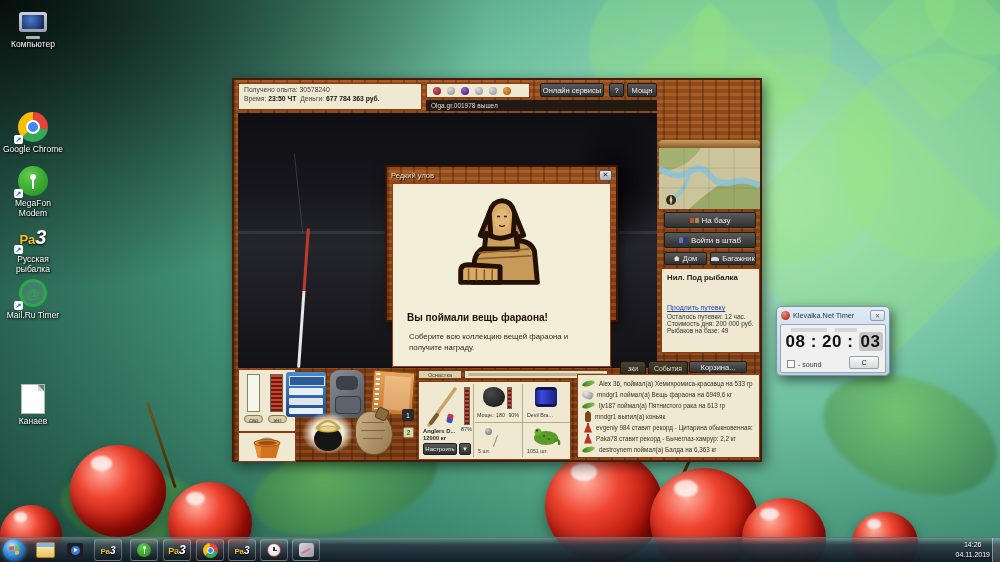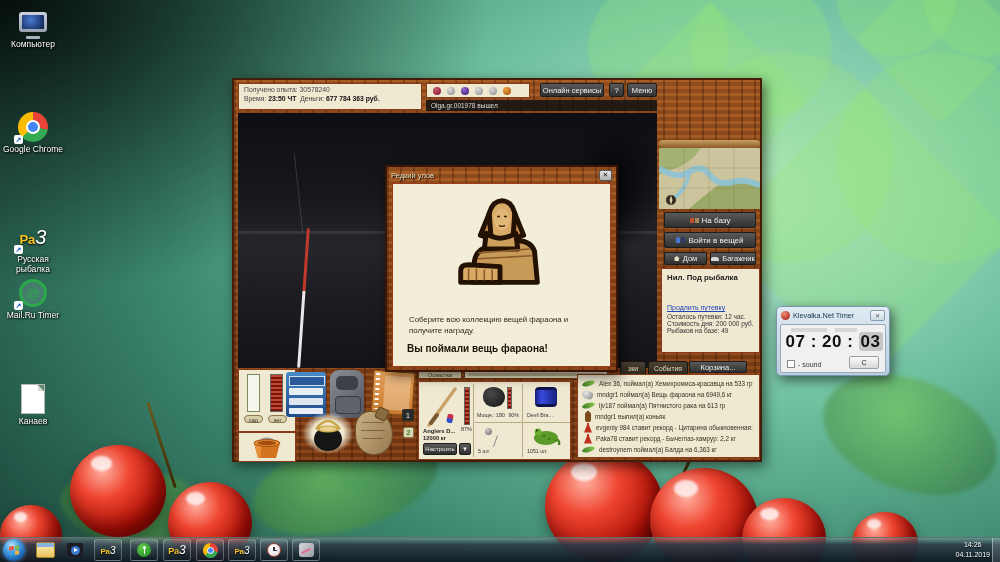--- a/index.html
+++ b/index.html
@@ -46,21 +46,21 @@
   .ev-drink::before{content:"";position:absolute;top:-3px;left:2px;width:2px;height:3px;background:#55330e;}
   .ev-record{width:8px;height:10px;background:#c03020;flex:none;margin-left:2px;
     clip-path:polygon(50% 0%,63% 8%,63% 26%,100% 100%,0% 100%,37% 26%,37% 8%);}
   
   #taskbar{position:absolute;left:0;bottom:0;width:1000px;height:25px;
     background:linear-gradient(180deg, rgba(140,160,170,.40) 0%, rgba(45,60,72,.92) 28%, rgba(14,24,34,.95) 100%);
     border-top:1px solid rgba(255,255,255,.35);box-sizing:border-box;}
   .tbtn{position:absolute;top:1px;width:28px;height:22px;border:1px solid rgba(255,255,255,.28);border-radius:3px;
     background:linear-gradient(rgba(255,255,255,.16),rgba(255,255,255,.04) 50%,rgba(0,0,0,.12));
     display:flex;align-items:center;justify-content:center;box-sizing:border-box;}
-  .rf3{font-weight:normal;font-size:10px;color:#fff;text-shadow:0 1px 2px #000;font-style:italic;}
+  .rf3{font-weight:bold;font-size:10px;color:#fff;text-shadow:0 1px 2px #000;font-style:italic;}
   .rf3 b{color:#f5c225;font-size:8px;font-style:normal;}
   .trayicon{display:inline-flex;align-items:center;justify-content:center;}
   
   .winshadow{box-shadow:3px 4px 12px rgba(0,0,0,.55);}
   .link{color:#2244bb;text-decoration:underline;font-size:7px;}
   .tab{background:linear-gradient(#4a4234,#2e2920);color:#e8ddb8;border:1px solid #1a1610;border-bottom:none;
     border-radius:3px 3px 0 0;font-size:6.8px;display:flex;align-items:center;justify-content:center;padding:0 4px;box-sizing:border-box;}
 </style>
 </head>
 <body>
@@ -97,20 +97,30 @@
   <div class="dicon" style="top:110px;">
     <div class="dicon-img">
       <div style="width:30px;height:30px;border-radius:50%;background:conic-gradient(#e84335 0 100deg,#34a853 100deg 225deg,#fbbc05 225deg 360deg);position:relative;">
         <div style="position:absolute;left:8px;top:8px;width:14px;height:14px;border-radius:50%;background:#4285f4;border:2px solid #fff;box-sizing:border-box;"></div>
       </div>
       <div class="shortcut">↗</div>
     </div>
     <div class="dicon-label">Google Chrome</div>
   </div>
 
+  <div class="dicon" style="top:164px;">
+    <div class="dicon-img">
+      <div style="width:30px;height:30px;border-radius:50%;background:radial-gradient(circle at 35% 30%,#5ecb4a,#1f8a1f);position:relative;">
+        <div style="position:absolute;left:12px;top:8px;width:6px;height:6px;border-radius:50%;background:#fff;"></div>
+        <div style="position:absolute;left:14px;top:14px;width:2px;height:9px;background:#fff;"></div>
+      </div>
+      <div class="shortcut">↗</div>
+    </div>
+    <div class="dicon-label">MegaFon Modem</div>
+  </div>
 
   <div class="dicon" style="top:220px;">
     <div class="dicon-img">
       <span class="rf3" style="font-size:20px;"><b style="font-size:13px;">Ра</b>3</span>
       <div class="shortcut">↗</div>
     </div>
     <div class="dicon-label">Русская рыбалка</div>
   </div>
 
   <div class="dicon" style="top:276px;">
@@ -156,21 +166,21 @@
       <div style="width:8px;height:8px;border-radius:50%;background:radial-gradient(circle at 35% 30%,#f0a040,#a05010);"></div>
     </div>
 
     <div class="abs dkbtn" style="left:306px;top:3px;width:64px;height:14px;">
       <span>Онлайн сервисы</span>
     </div>
     <div class="abs dkbtn" style="left:375px;top:3px;width:15px;height:14px;">
       <span>?</span>
     </div>
     <div class="abs dkbtn" style="left:393px;top:3px;width:30px;height:14px;">
-      <span>Меню</span>
+      <span>Мощн</span>
     </div>
 
     <div class="abs" style="left:192px;top:20px;width:231px;height:11px;background:rgba(18,18,18,.88);display:flex;align-items:center;padding-left:5px;box-sizing:border-box;">
       <span style="font-size:6.5px;color:#ddd;">Olga.gr.001978 вышел</span>
     </div>
 
     <div class="abs" style="left:4px;top:33px;width:419px;height:255px;overflow:hidden;
       background:linear-gradient(180deg,#0e0e13 0%,#16161c 30%,#25252c 52%,#1d1d23 70%,#121217 100%);">
       <div style="position:absolute;left:0;top:118px;width:419px;height:3px;background:rgba(140,140,150,.18);"></div>
       <div style="position:absolute;left:330px;top:0px;width:95px;height:140px;background:radial-gradient(closest-side,#08080b,rgba(0,0,0,0));"></div>
@@ -208,21 +218,21 @@
         <i style="width:4px;height:5px;background:#c05030;display:inline-block;"></i>
           <i style="width:4px;height:5px;background:#a88a5a;display:inline-block;"></i>
       </span>
       <span>На базу</span>
     </div>
     <div class="abs dkbtn" style="left:430px;top:152px;width:92px;height:16px;font-size:8px;">
       <span style="display:inline-flex;gap:1px;">
         <i style="width:4px;height:6px;background:#4a7ad0;border-radius:2px 2px 0 0;display:inline-block;"></i>
           <i style="width:4px;height:6px;background:#2a3a6a;border-radius:2px 2px 0 0;display:inline-block;"></i>
       </span>
-      <span>Войти в вещей</span>
+      <span>Войти в штаб</span>
     </div>
     <div class="abs dkbtn" style="left:430px;top:172px;width:43px;height:13px;">
       <span style="width:6px;height:5px;background:#e8e0c8;clip-path:polygon(50% 0,100% 45%,85% 45%,85% 100%,15% 100%,15% 45%,0 45%);"></span>
       <span>Дом</span>
     </div>
     <div class="abs dkbtn" style="left:476px;top:172px;width:46px;height:13px;">
       <span style="width:8px;height:4px;background:#d8d8d8;border-radius:2px 3px 0 0;"></span>
       <span>Багажник</span>
     </div>
 
@@ -389,21 +399,21 @@
         <span class="ev-record"></span>
         <span class="ev-txt">Paka78 ставит рекорд - Бычеглаз-хамрур: 2,2 кг</span>
       </div>
       <div class="ev-row">
         <span class="ev-lure"></span>
         <span class="ev-txt">destroynem поймал(а) Балда на 6,363 кг</span>
       </div>
     </div>
   </div>
 
-  <div class="abs wood winshadow" style="left:385px;top:165px;width:233px;height:207px;border:2px solid #3a1505;box-sizing:border-box;z-index:5;">
+  <div class="abs wood winshadow" style="left:385px;top:165px;width:233px;height:157px;border:2px solid #3a1505;box-sizing:border-box;z-index:5;">
     <div style="height:14px;display:flex;align-items:center;justify-content:space-between;padding:1px 4px;">
       <span style="font-size:7.5px;color:#f0e2c0;text-shadow:1px 1px 1px #000;">Редкий улов</span>
       <span style="width:13px;height:11px;background:linear-gradient(#e8e8e8,#b0b0b0);border:1px solid #555;border-radius:2px;font-size:7px;color:#222;display:flex;align-items:center;justify-content:center;box-sizing:border-box;">✕</span>
     </div>
     <div style="position:absolute;left:5px;top:16px;width:219px;height:184px;background:#f2eed8;border:1px solid #a03a1a;box-sizing:border-box;text-align:center;">
       <svg width="118" height="112" viewBox="0 0 120 110" style="margin-top:6px;">
         <g stroke="#231204" stroke-width="5" stroke-linejoin="round">
           <path d="M30,92 L32,70 Q34,58 48,55 L72,50 Q88,48 93,60 L96,92 Z" fill="#c89a58"></path>
           <path d="M18,92 L18,80 Q18,74 26,74 L58,76 L58,92 Z" fill="#d9a967"></path>
           <path d="M46,44 Q44,20 52,12 Q60,6 68,12 Q76,20 74,44 Q60,52 46,44 Z" fill="#d9a967"></path>
@@ -417,37 +427,37 @@
         <path d="M57,34 Q60,36 63,34" fill="none" stroke="#3a2208" stroke-width="1.4"></path>
         <g stroke="#8a5a28" stroke-width="1.6">
           <line x1="26" y1="78" x2="26" y2="90"></line>
             <line x1="34" y1="78" x2="34" y2="90"></line>
           <line x1="42" y1="79" x2="42" y2="90"></line>
             <line x1="50" y1="79" x2="50" y2="90"></line>
           <line x1="36" y1="62" x2="88" y2="58"></line>
             <line x1="36" y1="68" x2="90" y2="65"></line>
         </g>
       </svg>
+      <div style="font-size:10px;font-weight:bold;color:#1c1208;text-align:left;padding:6px 14px 0;">Вы поймали вещь фараона!</div>
       <div style="font-size:7.8px;color:#33291a;text-align:left;padding:8px 16px 0;line-height:1.45;">Соберите всю коллекцию вещей фараона и получите награду.</div>
-      <div style="font-size:10px;font-weight:bold;color:#1c1208;text-align:left;padding:6px 14px 0;">Вы поймали вещь фараона!</div>
     </div>
   </div>
 
   <div class="abs winshadow" style="left:776px;top:306px;width:114px;height:70px;border-radius:5px;border:1px solid #7a96ad;
     background:linear-gradient(#dfeaf4,#b9cfdf);box-sizing:border-box;z-index:6;">
     <div style="height:16px;display:flex;align-items:center;padding:0 4px;gap:3px;">
       <span style="width:9px;height:9px;border-radius:50%;background:radial-gradient(circle at 35% 30%,#f08a7a,#a01808);"></span>
       <span style="font-size:7.3px;color:#16324a;flex:1;">Klevalka.Net Timer</span>
       <span style="width:15px;height:11px;background:linear-gradient(#f2f6fa,#ccd8e2);border:1px solid #8aa0b2;border-radius:2px;font-size:6px;color:#555;display:flex;align-items:center;justify-content:center;box-sizing:border-box;">✕</span>
     </div>
     <div style="position:absolute;left:3px;top:17px;width:106px;height:49px;background:#f0f0f0;border:1px solid #98aab8;border-radius:2px;box-sizing:border-box;">
       <div style="position:absolute;left:10px;top:3px;width:36px;height:4px;background:#d6d6d6;"></div>
       <div style="position:absolute;left:54px;top:3px;width:22px;height:4px;background:#d6d6d6;"></div>
       <div style="position:absolute;left:0;top:7px;width:106px;text-align:center;font-weight:bold;font-size:17px;color:#111;letter-spacing:0.5px;">
-        <span>07</span>
+        <span>08</span>
         <span>:</span>
         <span>20</span>
         <span>:</span>
         <span style="background:#c6c6c6;border-radius:3px;padding:0 2px;">03</span>
       </div>
       <div style="position:absolute;left:6px;bottom:4px;display:flex;align-items:center;gap:3px;">
         <span style="width:8px;height:8px;background:#fff;border:1px solid #8a8a8a;box-sizing:border-box;"></span>
         <span style="font-size:7px;color:#333;">- sound</span>
       </div>
       <div style="position:absolute;right:6px;bottom:3px;width:30px;height:13px;background:linear-gradient(#fbfbfb,#d8d8d8);border:1px solid #96a0aa;border-radius:2px;font-size:7px;color:#222;display:flex;align-items:center;justify-content:center;box-sizing:border-box;">

